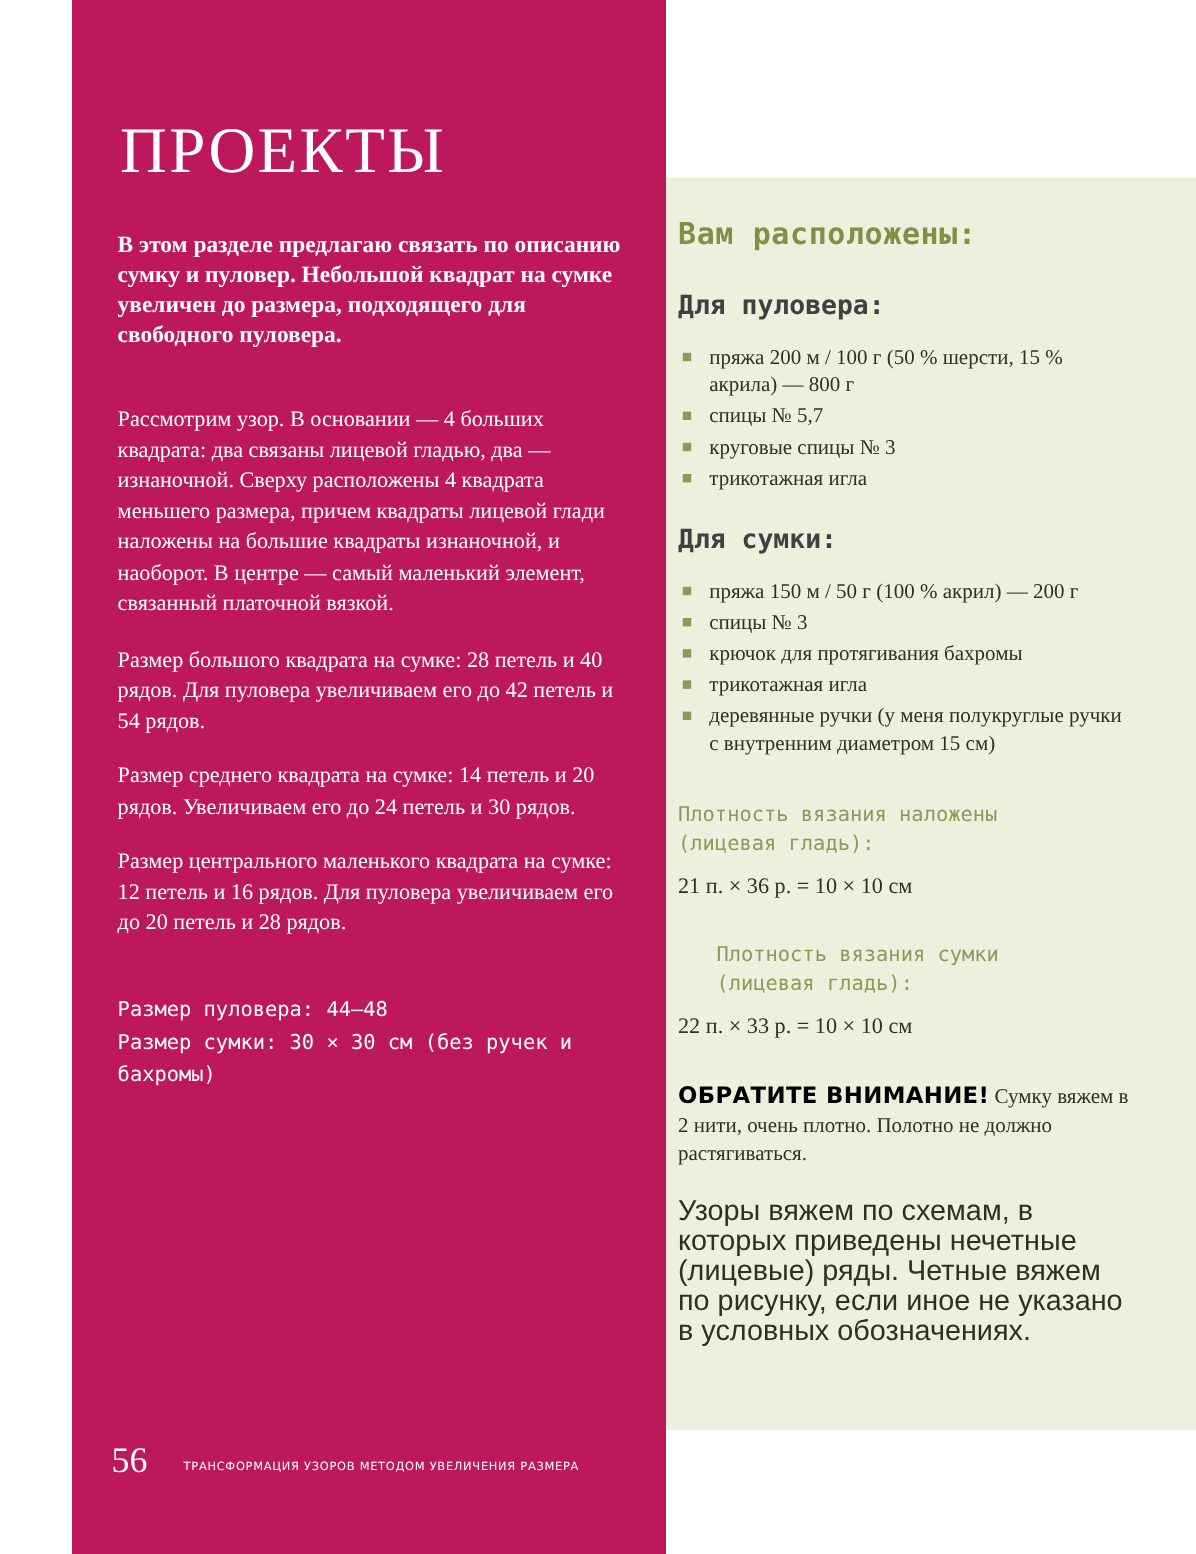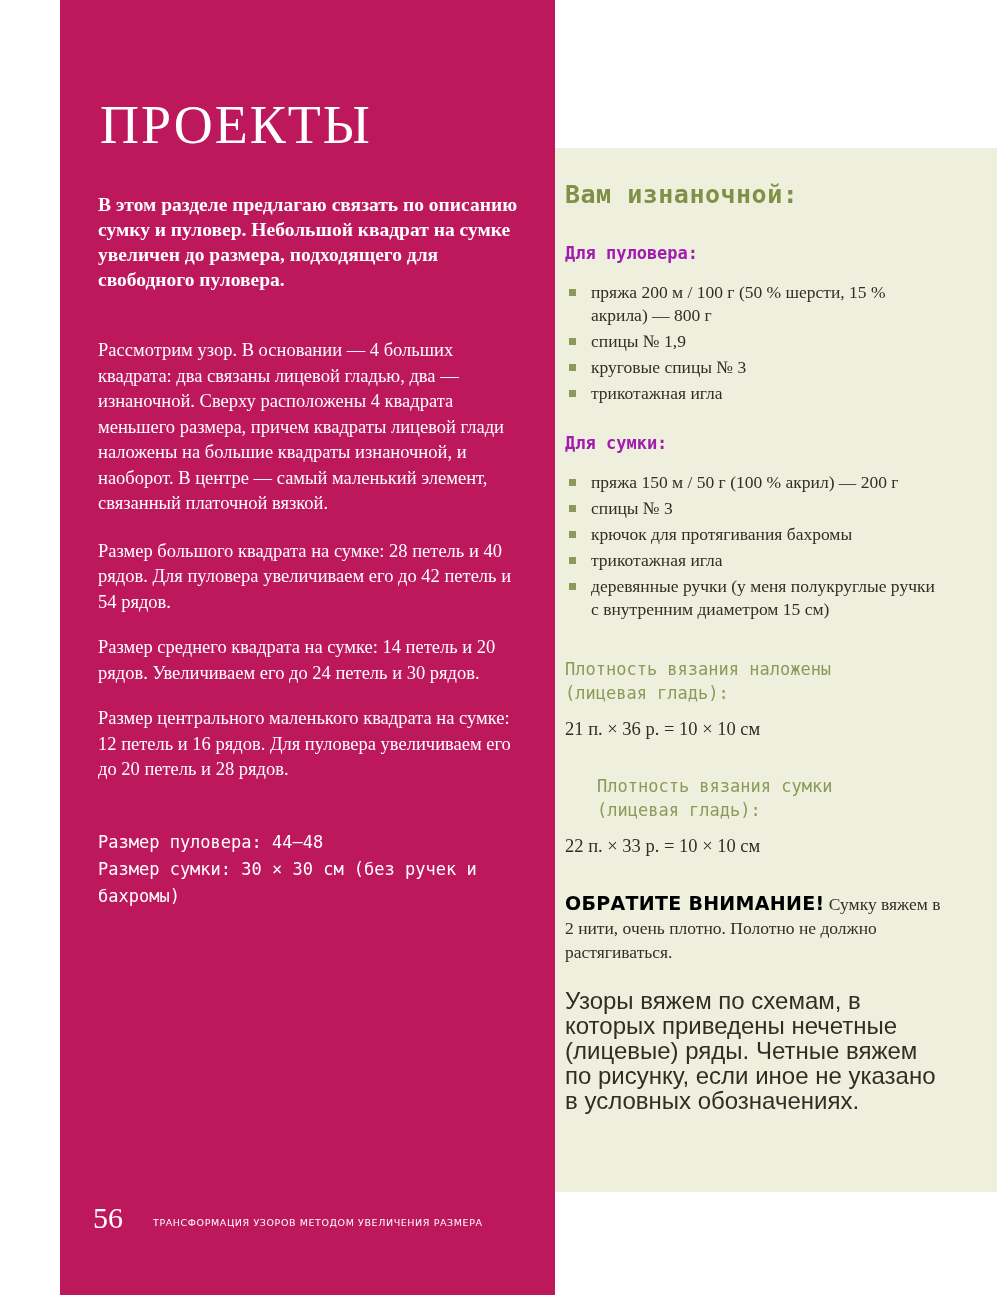--- a/index.html
+++ b/index.html
@@ -135,22 +135,22 @@
     font-family: "DejaVu Sans Mono", monospace;
     font-size: 25px;
     font-weight: bold;
     color: #7f9147;
     margin: 0 0 34px 0;
     letter-spacing: 0.5px;
   }
 
   .r-sub {
     font-family: "DejaVu Sans Mono", monospace;
-    font-size: 17px;
-    color: #a21caf;
+    font-size: 22px;
+    color: #404040;
     margin: 0 0 18px 0;
   }
 
   ul.bullets {
     list-style: none;
     margin: 0 0 28px 0;
     padding: 0;
   }
   ul.bullets li {
     position: relative;
@@ -234,26 +234,26 @@
       <div class="sizes" style="white-space: pre-line;">Размер пуловера: 44—48
 Размер сумки: 30 × 30 см (без ручек и бахромы)</div>
     </div>
 
     <div class="page-number">56</div>
     <div class="footer-caption">ТРАНСФОРМАЦИЯ УЗОРОВ МЕТОДОМ УВЕЛИЧЕНИЯ РАЗМЕРА</div>
   </div>
 
   <div class="right-col">
 
-    <h2 class="r-title">Вам изнаночной:</h2>
+    <h2 class="r-title">Вам расположены:</h2>
 
     <h3 class="r-sub">Для пуловера:</h3>
     <ul class="bullets">
       <li>пряжа 200 м / 100 г (50 % шерсти, 15 % акрила) — 800 г</li>
-      <li>спицы № 1,9</li>
+      <li>спицы № 5,7</li>
       <li>круговые спицы № 3</li>
       <li>трикотажная игла</li>
     </ul>
 
     <h3 class="r-sub">Для сумки:</h3>
     <ul class="bullets">
       <li>пряжа 150 м / 50 г (100 % акрил) — 200 г</li>
       <li>спицы № 3</li>
       <li>крючок для протягивания бахромы</li>
       <li>трикотажная игла</li>

